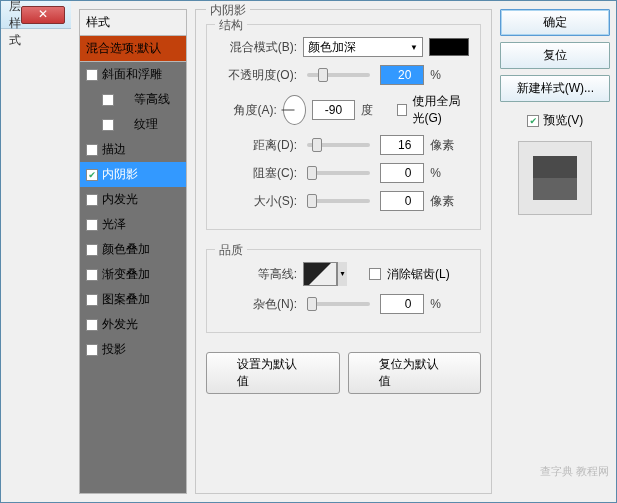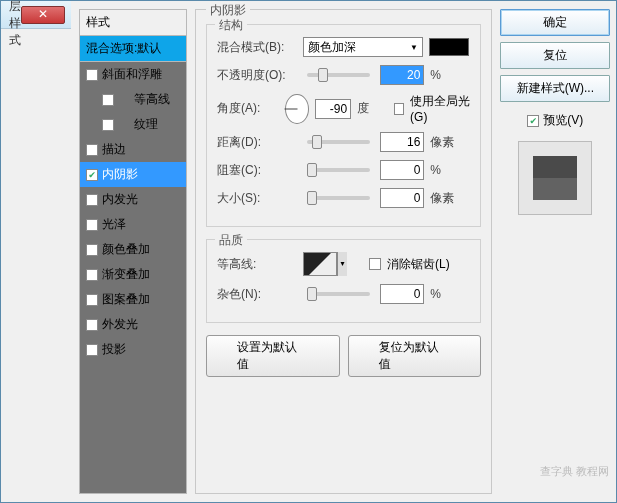--- a/index.html
+++ b/index.html
@@ -4,38 +4,38 @@
 <style>
 * { box-sizing: border-box; margin: 0; padding: 0; font-family: "Microsoft YaHei", SimSun, sans-serif; font-size: 12px; }
 body { background: #fff; }
 .window { width: 617px; height: 503px; border: 1px solid #5a8aab; background: #f0f0f0; display: flex; flex-direction: row; }
 .titlebar { height: 28px; background: linear-gradient(to bottom, #e8f4fb, #cde6f5); display: flex; align-items: center; padding: 0 6px; border-bottom: 1px solid #b0c8d8; }
 .titlebar-title { flex: 1; color: #333; padding-left: 2px; }
 .close-btn { width: 44px; height: 18px; background: linear-gradient(to bottom, #e07070, #c83838); border: 1px solid #803030; border-radius: 2px; color: #fff; text-align: center; line-height: 14px; font-size: 12px; cursor: pointer; }
 .body { flex: 1; display: flex; padding: 8px; gap: 8px; }
 .left-panel { width: 108px; display: flex; flex-direction: column; }
 .left-header { border: 1px solid #b8b8b8; border-bottom: none; padding: 4px 6px; background: #f0f0f0; }
-.left-subheader { border: 1px solid #b8b8b8; border-bottom: none; padding: 4px 6px; background: #0ea5e9; }
+.left-subheader { border: 1px solid #b8b8b8; border-bottom: none; padding: 4px 6px; background: #c2410c; }
 .styles-list { border: 1px solid #b8b8b8; background: #737373; flex: 1; }
 .style-item { padding: 4px 6px; display: flex; align-items: center; gap: 4px; cursor: pointer; }
 .style-item.indent { padding-left: 22px; gap: 20px; }
 .style-item.selected { background: #3399ff; color: #fff; }
 .chk { width: 12px; height: 12px; border: 1px solid #888; background: #fff; display: inline-flex; align-items: center; justify-content: center; font-size: 9px; color: #3a6; }
 .chk.checked::after { content: "✔"; }
 .middle-panel { flex: 1; display: flex; flex-direction: column; gap: 8px; }
 .section-title { position: absolute; top: -8px; left: 8px; background: #f0f0f0; padding: 0 4px; color: #555; }
-.group { border: 1px solid #d0d0d0; padding: 12px 10px 10px; margin-bottom: 12px; position: relative; }
+.group { border: 1px solid #d0d0d0; padding: 12px 10px 10px; margin-bottom: 19px; position: relative; }
 .row { display: flex; align-items: center; margin-bottom: 8px; gap: 6px; }
-.row-label { width: 80px; text-align: left; color: #444; }
+.row-label { width: 80px; text-align: right; color: #444; }
 .select { width: 120px; height: 20px; border: 1px solid #888; background: #fff; display: flex; align-items: center; padding: 0 4px; justify-content: space-between; }
 .select-arrow { font-size: 8px; }
 .color-swatch { width: 40px; height: 18px; border: 1px solid #666; background: #000; }
 .slider { flex: 1; max-width: 110px; height: 4px; background: #ccc; position: relative; margin: 0 4px; border-radius: 2px; }
 .slider-thumb { position: absolute; top: -5px; width: 10px; height: 14px; background: #e8e8e8; border: 1px solid #888; border-radius: 2px; }
-.num-input { width: 44px; height: 20px; border: 1px solid #888; background: #fff; text-align: right; padding: 0 3px; line-height: 18px; }
+.num-input { width: 44px; height: 20px; border: 1px solid #888; background: #fff; text-align: right; padding: 0 12px; line-height: 18px; }
 .num-input.selected { background: #3399ff; color: #fff; }
 .unit { width: 40px; color: #444; }
 .angle-dial { width: 30px; height: 30px; border: 1px solid #888; border-radius: 50%; background: #fff; position: relative; }
 .angle-dial::after { content: ""; position: absolute; width: 1px; height: 13px; background: #444; left: 50%; top: 1px; transform-origin: bottom center; transform: rotate(-90deg); }
 .contour-swatch { width: 34px; height: 24px; border: 1px solid #888; background: linear-gradient(135deg, #222 49%, #eee 51%); display: flex; align-items: flex-end; justify-content: flex-end; }
 .contour-arrow { font-size: 8px; background: #ddd; width: 10px; height: 24px; border-left: 1px solid #888; text-align: center; line-height: 24px; }
 .btn-row { display: flex; gap: 8px; justify-content: center; margin-top: 4px; }
 .btn { padding: 3px 30px; border: 1px solid #999; background: linear-gradient(#fdfdfd, #e6e6e6); border-radius: 3px; cursor: pointer; }
 .right-panel { width: 110px; display: flex; flex-direction: column; gap: 6px; align-items: stretch; }
 .right-btn { padding: 4px 9px; border: 1px solid #8aa; background: linear-gradient(#fefeff, #e2eef6); border-radius: 1px; text-align: center; cursor: pointer; }

